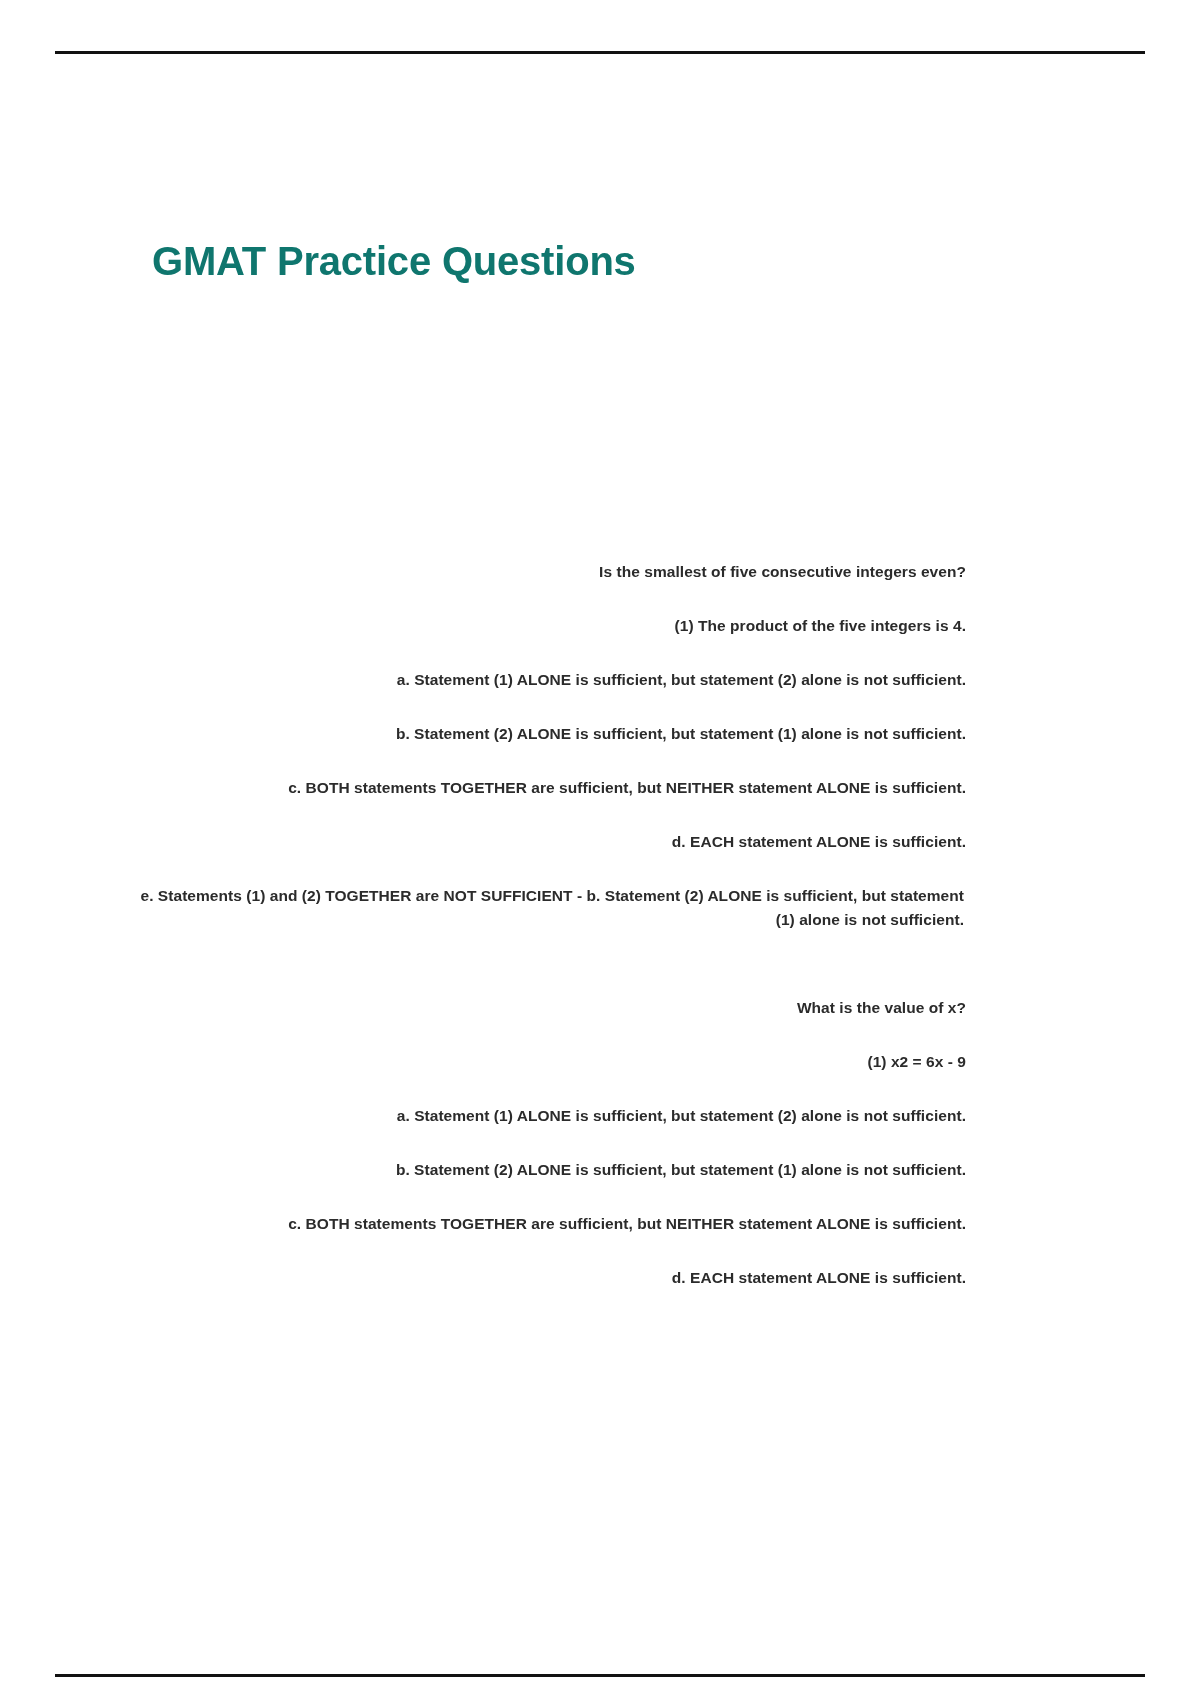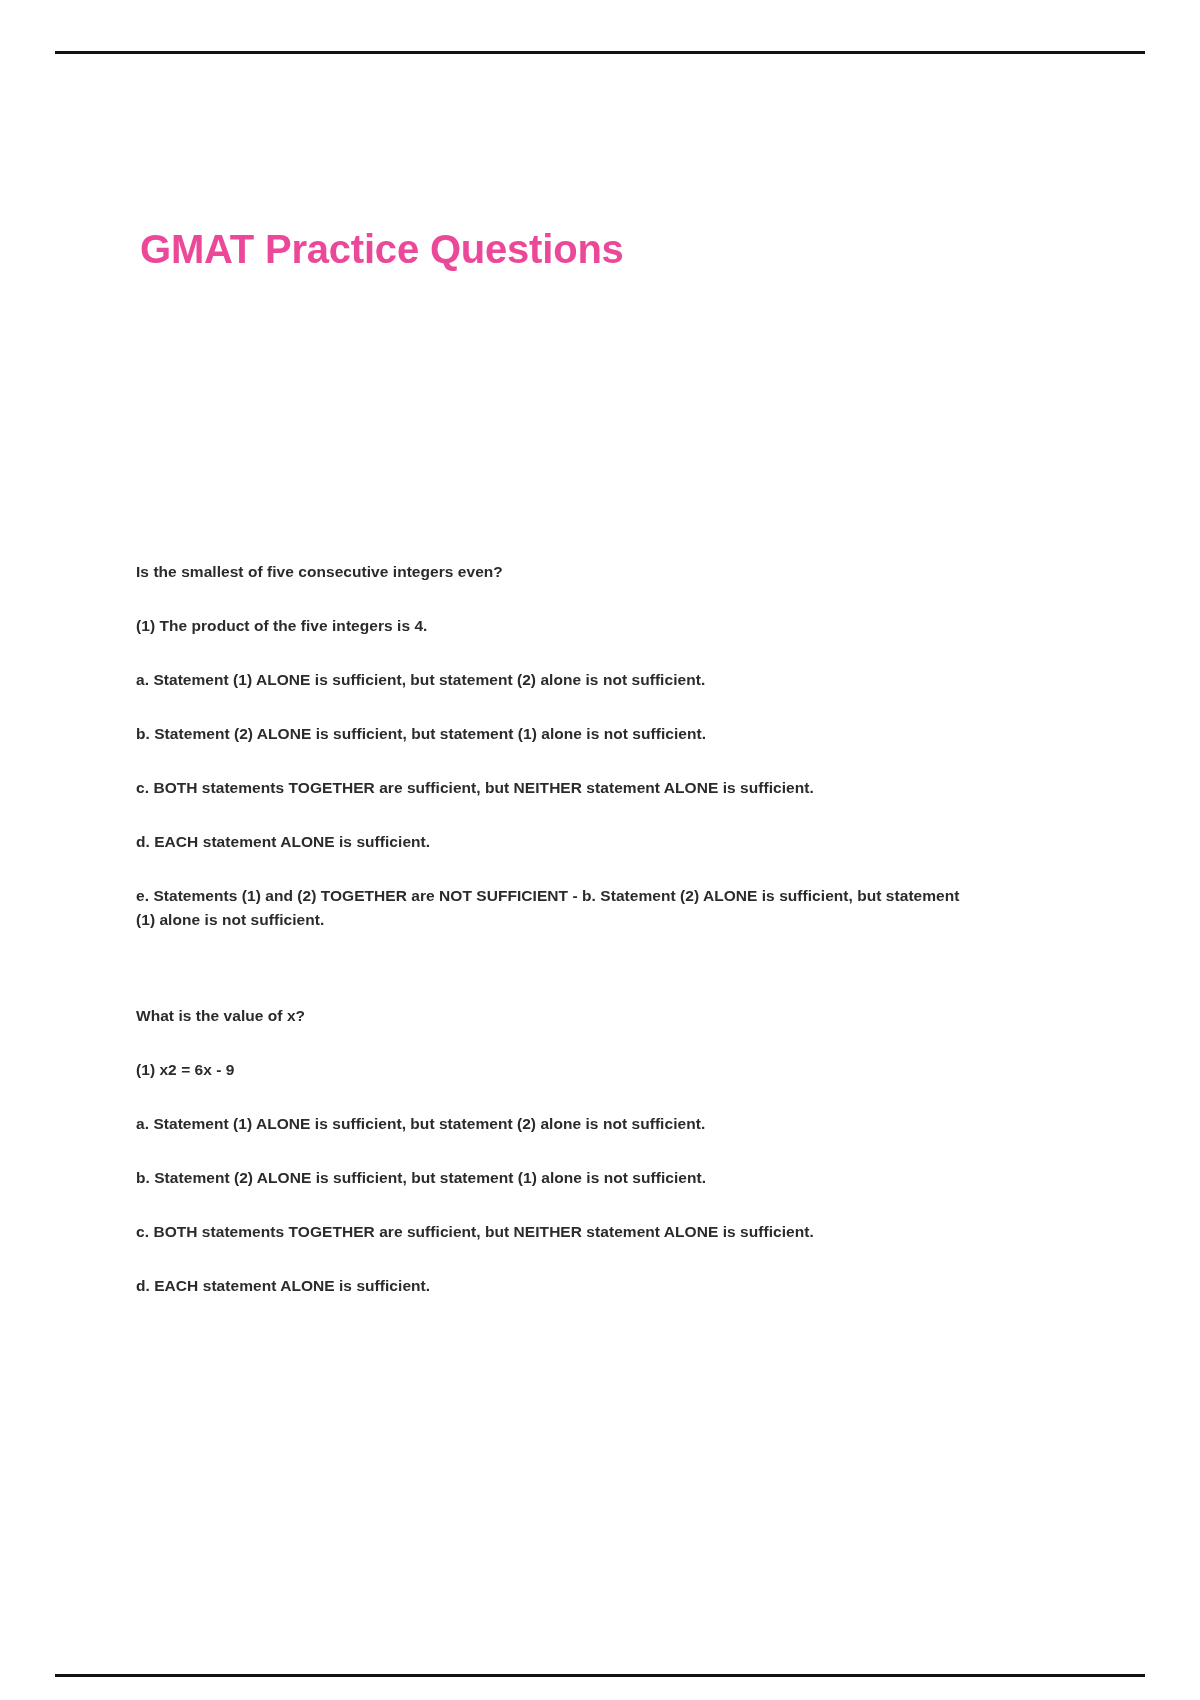--- a/index.html
+++ b/index.html
@@ -38,35 +38,36 @@
     position: absolute;
     left: 136px;
     top: 0;
     width: 920px;
   }
 
   .doc-title {
     position: absolute;
     left: 0;
     top: 222px;
-    margin: 4px;
+    margin: 16px;
     font-family: "Liberation Sans", sans-serif;
     font-size: 40px;
     font-weight: bold;
     letter-spacing: -0.2px;
-    color: #ec4899;
+    color: #0f766e;
     line-height: 1.15;
     white-space: nowrap;
   }
 
   .body-block {
     position: absolute;
     left: 0;
     top: 560px;
     width: 830px;
+    text-align: right;
   }
 
   .q-block { margin: 0; }
 
   .para {
     margin: 0 0 30.5px 0;
     font-family: "Liberation Sans", sans-serif;
     font-size: 15.5px;
     font-weight: 600;
     line-height: 1.52;
@@ -76,21 +77,21 @@
 
   .para.wrap {
     width: 828px;
   }
 
   .block-gap {
     height: 26px;
   }
 
   .q2-block {
-    margin-top: 16px;
+    margin-top: 8px;
   }
 </style>
 </head>
 <body>
 
 <div class="page">
 
   <div class="rule rule-top"></div>
 
   <div class="content">

